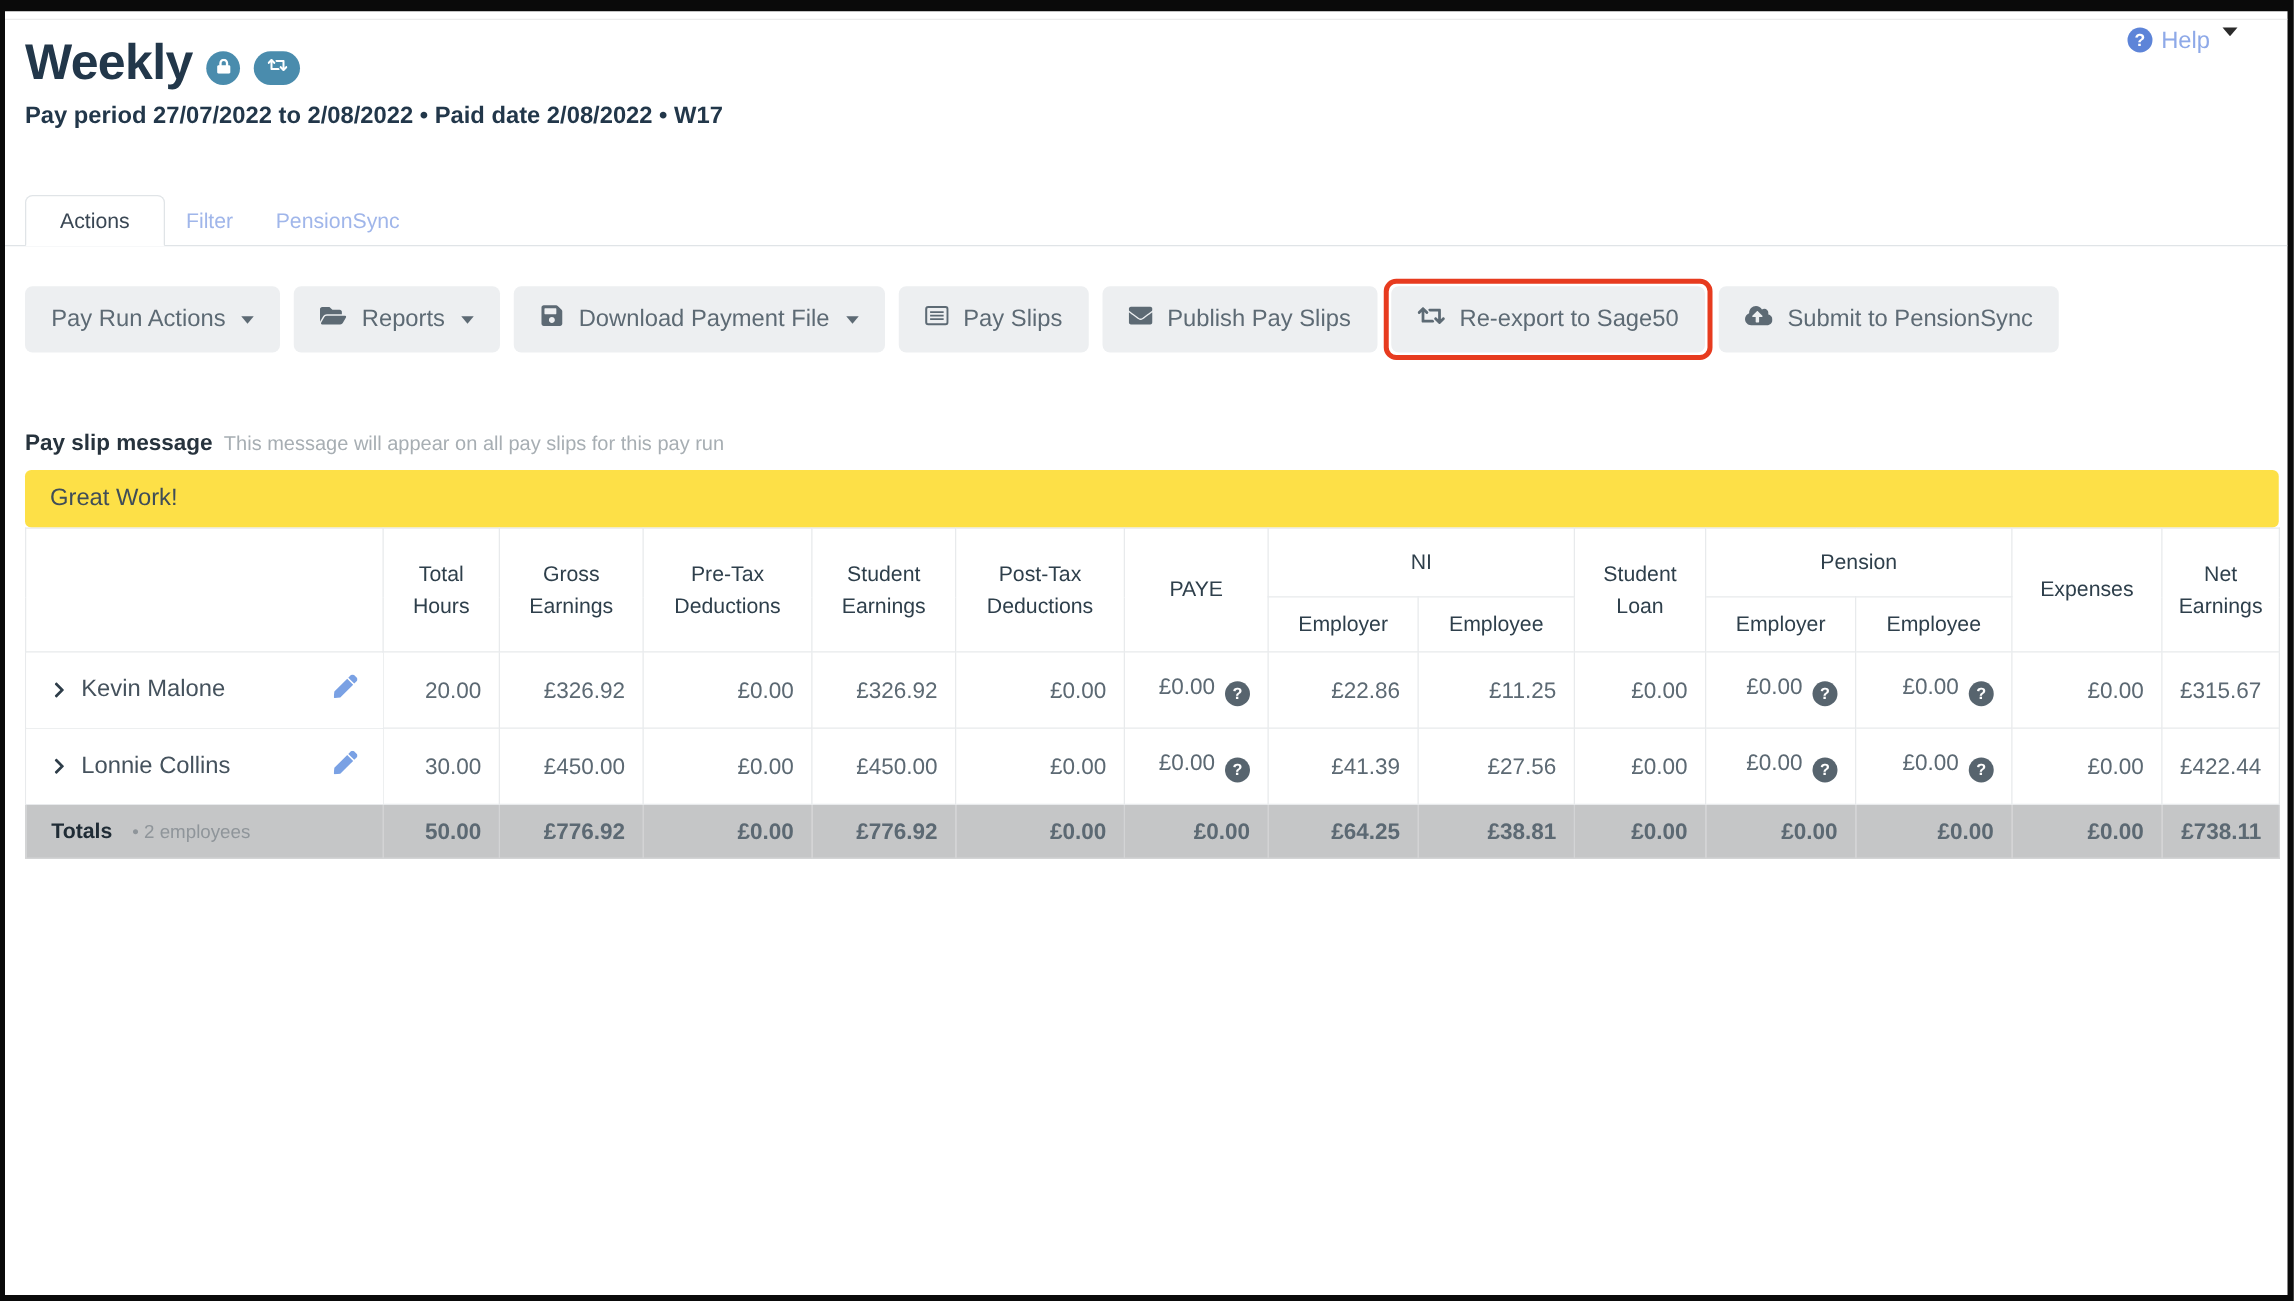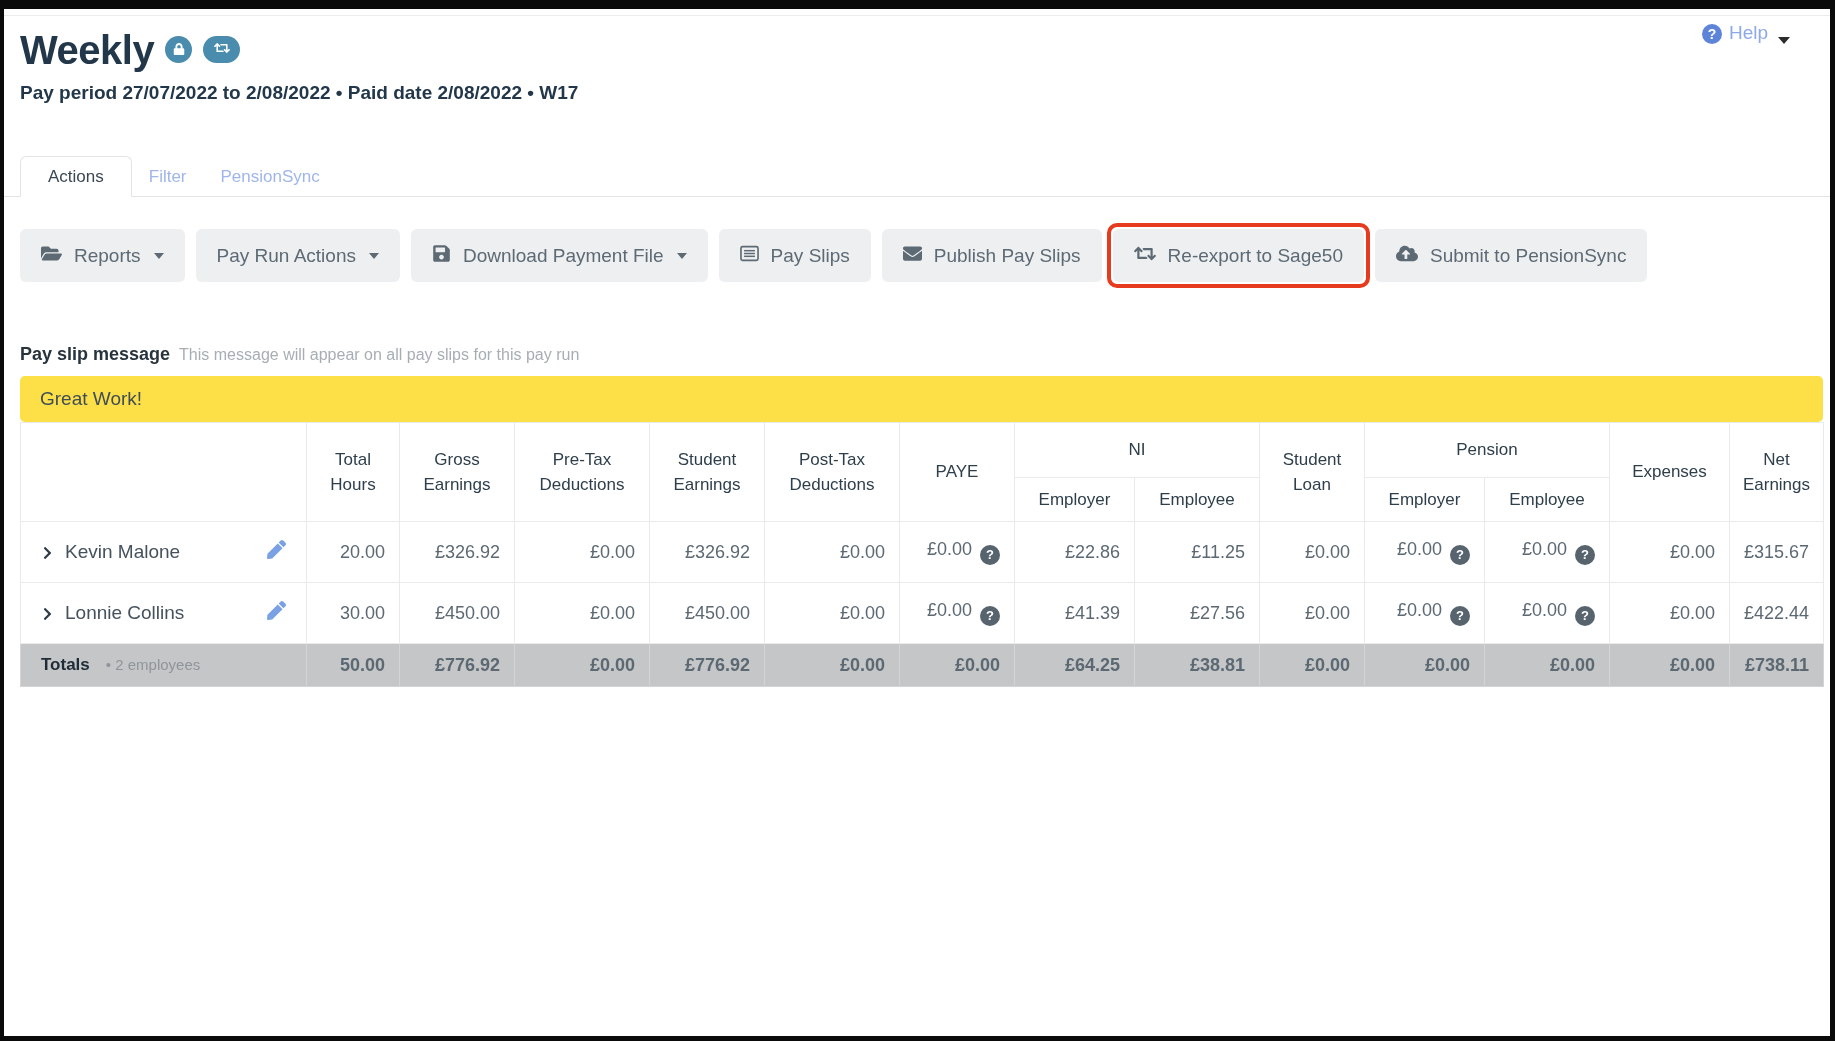--- a/index.html
+++ b/index.html
@@ -6,31 +6,31 @@
   body{
     width:1835px;height:1041px;position:relative;overflow:hidden;
     background:#0a0a0a;
     font-family:"Liberation Sans",sans-serif;
   }
   .page{position:absolute;top:9px;left:4px;right:5px;bottom:5px;background:#fff;overflow:hidden}
   .topline{position:absolute;top:6px;left:0;right:0;height:1px;background:#ececec}
 
   
   .header{position:relative;padding:19px 16px 0 16px}
-  .title-line{display:flex;gap:11px}
+  .title-line{display:flex;align-items:center;gap:11px}
   .page-title{margin:0;font-size:40px;font-weight:bold;color:#22374a;letter-spacing:-.5px}
   .badge{background:#4a8cad;color:#fff;display:inline-flex;align-items:center;justify-content:center;margin-top:8px}
   .badge svg{fill:#fff}
   .badge-lock{width:27px;height:27px;border-radius:50%}
   .badge-lock svg{width:12px;height:12px}
   .badge-sync{width:37px;height:27px;border-radius:14px}
   .badge-sync svg{width:16px;height:16px}
   .subtitle{margin-top:9px;font-size:19px;font-weight:bold;color:#22374a}
 
-  .help{position:absolute;top:13px;right:40px;display:flex;align-items:flex-end;gap:7px;cursor:pointer}
+  .help{position:absolute;top:13px;right:40px;display:flex;align-items:flex-start;gap:7px;cursor:pointer}
   .help-q{width:20px;height:20px;border-radius:50%;background:#5d84d8;color:#fff;font-size:14px;font-weight:bold;display:flex;align-items:center;justify-content:center}
   .help-q::before{content:"?"}
   .help-label{font-size:19px;color:#8ea9e8}
   .caret{width:0;height:0;border-left:6px solid transparent;border-right:6px solid transparent;border-top:7px solid #2b2b2b;margin-left:3px}
 
   
   .tabs{margin-top:52px;padding:0 16px;border-bottom:1px solid #e0e4e7;display:flex;align-items:flex-end}
   .tab{height:39px;display:flex;align-items:center;font-size:17px;cursor:pointer}
   .tab-active{padding:0 27px;border:1px solid #e0e4e7;border-bottom:1px solid #fff;margin-bottom:-1px;border-radius:6px 6px 0 0;color:#3a4754;background:#fff}
   .tab-inactive{padding:0 17px;color:#a0b6ea}
@@ -100,28 +100,28 @@
   </div>
 
   <div class="tabs">
     <div class="tab tab-active">Actions</div>
     <div class="tab tab-inactive">Filter</div>
     <div class="tab tab-inactive">PensionSync</div>
   </div>
 
   <div class="toolbar">
     <button class="btn">
+      <span>Pay Run Actions</span>
+      <span class="caret"></span>
+    </button>
+    <button class="btn">
       <span><svg viewBox="0 0 576 512" style="width:21px;height:19px;fill:#5d6a74">
             <path d="M572.694 292.093L500.27 416.248A63.997 63.997 0 0 1 444.989 448H45.025c-18.523 0-30.064-20.093-20.731-36.093l72.424-124.155A64 64 0 0 1 152 256h399.964c18.523 0 30.064 20.093 20.73 36.093zM152 224h328v-48c0-26.51-21.49-48-48-48H272l-64-64H48C21.49 64 0 85.49 0 112v278.046l69.077-118.418C86.214 242.25 118.179 224 152 224z"></path>
           </svg></span>
       <span>Reports</span>
-      <span class="caret"></span>
-    </button>
-    <button class="btn">
-      <span>Pay Run Actions</span>
       <span class="caret"></span>
     </button>
     <button class="btn">
       <span><svg viewBox="0 0 448 512">
             <path d="M433.941 129.941l-83.882-83.882A48 48 0 0 0 316.118 32H48C21.49 32 0 53.49 0 80v352c0 26.51 21.49 48 48 48h352c26.51 0 48-21.49 48-48V163.882a48 48 0 0 0-14.059-33.941zM224 416c-35.346 0-64-28.654-64-64 0-35.346 28.654-64 64-64s64 28.654 64 64c0 35.346-28.654 64-64 64zm96-304.52V212c0 6.627-5.373 12-12 12H76c-6.627 0-12-5.373-12-12V108c0-6.627 5.373-12 12-12h228.52c3.183 0 6.235 1.264 8.485 3.515l3.48 3.48A11.996 11.996 0 0 1 320 111.48z"></path>
           </svg></span>
       <span>Download Payment File</span>
       <span class="caret"></span>
     </button>
     <button class="btn">

